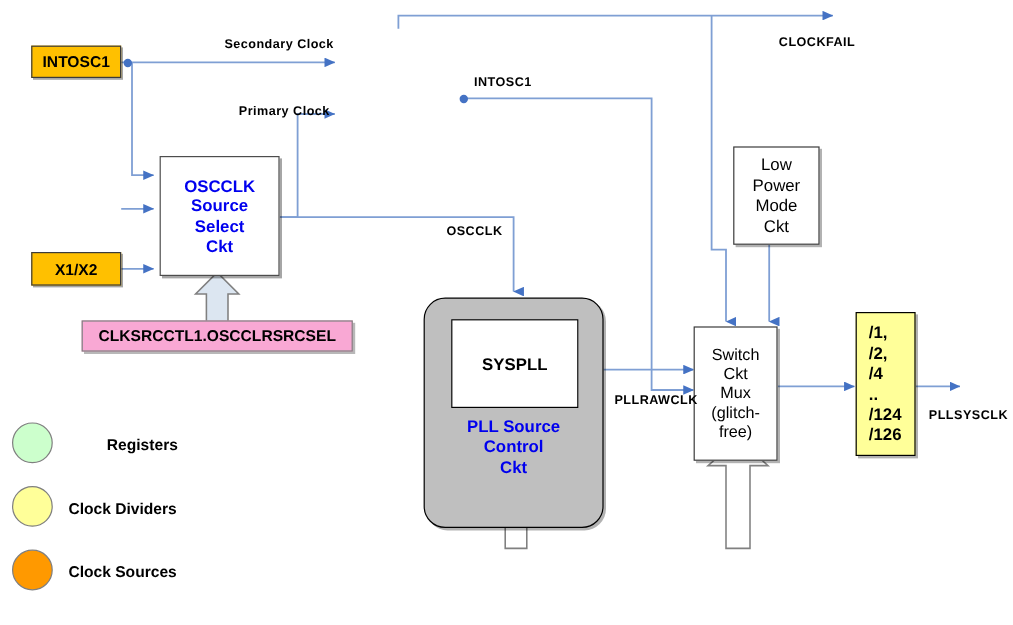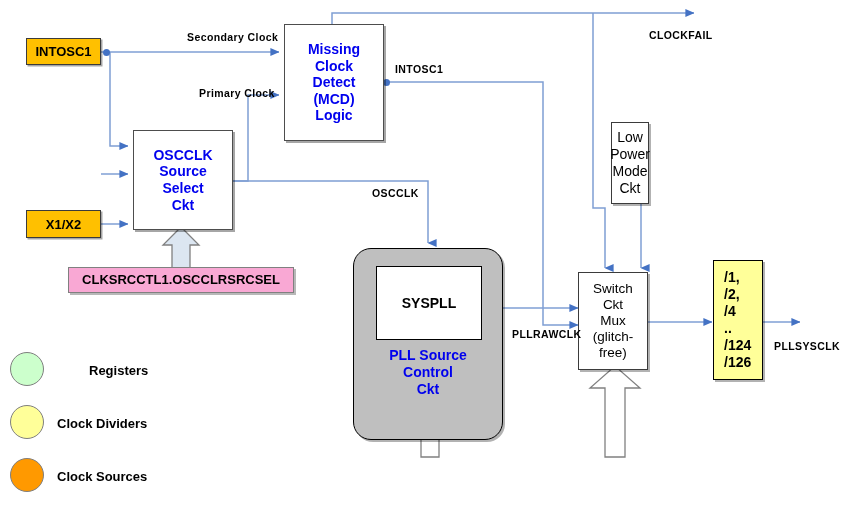--- a/index.html
+++ b/index.html
@@ -91,47 +91,40 @@
     <span>X1/X2</span>
   </div>
 
   <div class="blk logic" style="left:133px;top:130px;width:100px;height:100px;flex-direction:column;">
     <span>OSCCLK</span>
     <span>Source</span>
     <span>Select</span>
     <span>Ckt</span>
   </div>
 
-  <div class="blk logic" style="left:284px;top:24px;width:100px;height:117px;flex-direction:column;">
-    <span>Missing</span>
-    <span>Clock</span>
-    <span>Detect</span>
-    <span>(MCD)</span>
-    <span>Logic</span>
-  </div>
 
-  <div class="blk plain" style="left:611px;top:122px;width:38px;height:82px;flex-direction:column;">
+  <div class="blk plain" style="left:611px;top:122px;width:72px;height:82px;flex-direction:column;">
     <span>Low</span>
     <span>Power</span>
     <span>Mode</span>
     <span>Ckt</span>
   </div>
 
   <div class="blk pllouter" style="left:353px;top:248px;width:150px;height:192px;border-radius:18px;">
     <div class="pllinner" style="left:22px;top:17px;width:104px;height:72px;">
       <span>SYSPLL</span>
     </div>
     <div class="plllbl" style="left:0;top:98px;">
       <span>PLL Source</span><br>
       <span>Control</span><br>
       <span>Ckt</span>
     </div>
   </div>
 
-  <div class="blk plain" style="left:578px;top:272px;width:70px;height:98px;flex-direction:column;font-size:13.5px;">
+  <div class="blk plain" style="left:578px;top:272px;width:70px;height:112px;flex-direction:column;font-size:13.5px;">
     <span>Switch</span>
     <span>Ckt</span>
     <span>Mux</span>
     <span>(glitch-</span>
     <span>free)</span>
   </div>
 
   <div class="blk div" style="left:713px;top:260px;width:50px;height:120px;flex-direction:column;">
     <span>/1,</span>
     <span>/2,</span>

